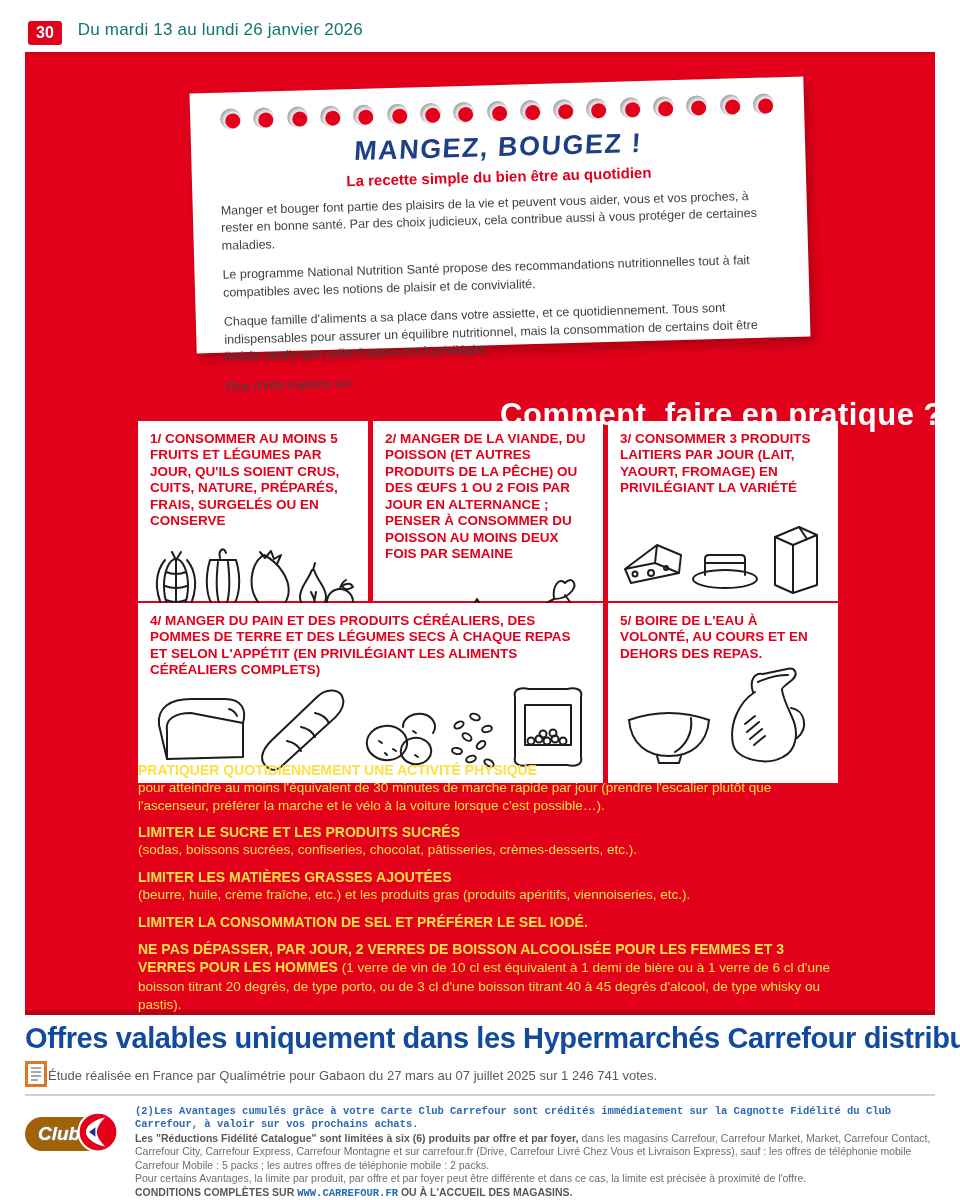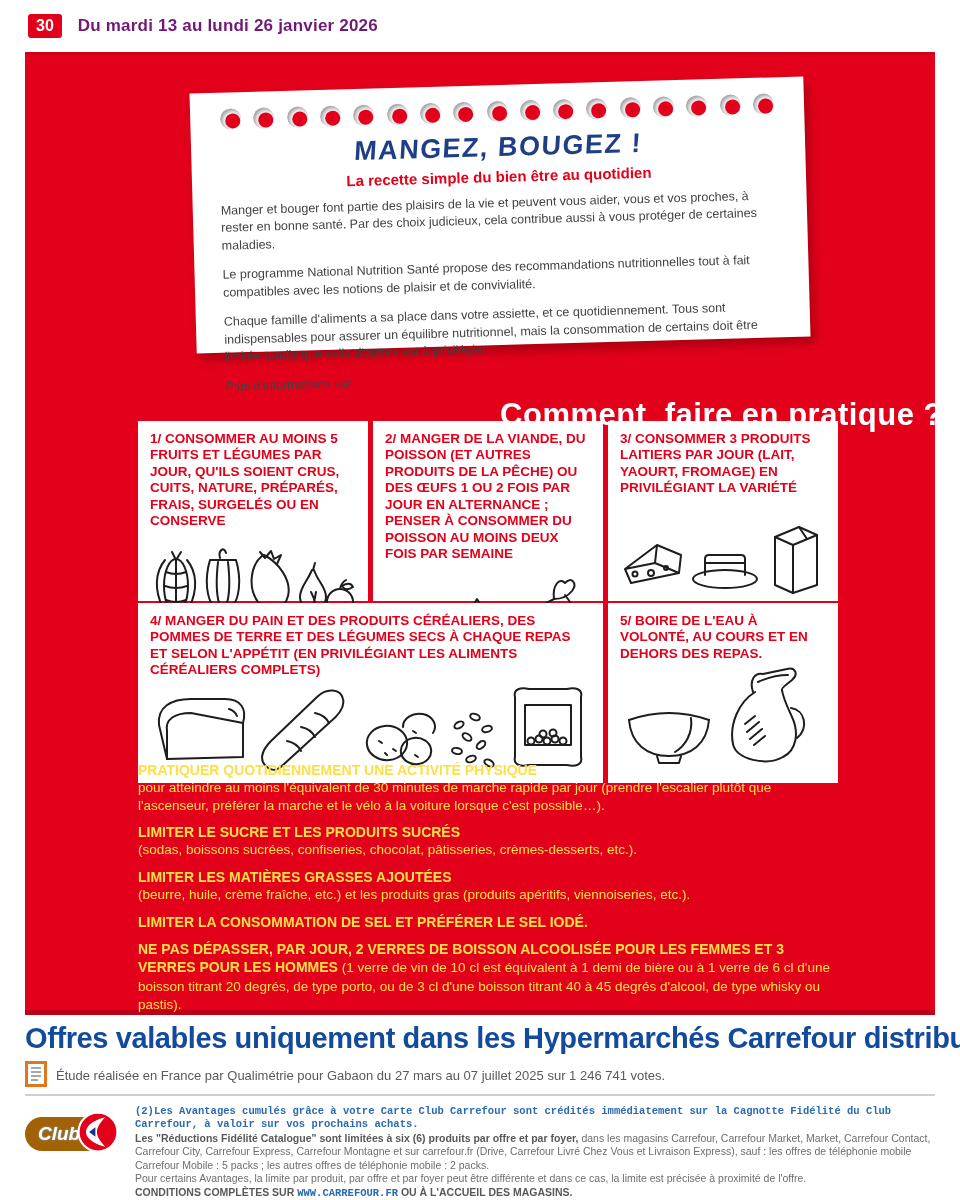--- a/index.html
+++ b/index.html
@@ -2,22 +2,22 @@
 <html><head>
 <meta charset="utf-8">
 <style>
   html,body{margin:0;padding:0;}
   body{
     width:960px;height:1200px;position:relative;background:#ffffff;
     font-family:"Liberation Sans",sans-serif;overflow:hidden;
   }
   
   .hdr{position:absolute;top:14px;left:28px;display:flex;align-items:center;gap:16px;}
-  .page-num{background:#e2001a;color:#fff;font-weight:700;font-size:16px;padding:3px 8px;border-radius:3px;}
-  .date{color:#701a75;font-size:17px;font-weight:700;letter-spacing:.2px;}
+  .page-num{background:#e2001a;color:#fff;font-weight:700;font-size:16px;padding:3px 8px;border-radius:3px;margin-top:7px;}
+  .date{color:#0f766e;font-size:17px;font-weight:400;letter-spacing:.2px;}
 
   
   .red-panel{
     position:absolute;top:52px;left:25px;width:910px;height:963px;
     background:#e2001a;border-top:3px solid #cf0117;border-bottom:5px solid #bd0015;
     box-sizing:border-box;
   }
 
   
   .note{
@@ -52,21 +52,21 @@
   
   .guidelines{position:absolute;top:706px;left:113px;width:704px;color:#fde047;}
   .g-block{margin-bottom:9px;}
   .g-head{font-weight:800;font-size:14px;line-height:1.3;}
   .g-body{font-size:13.5px;line-height:1.3;}
   .g-inline .g-head,.g-inline .g-body{display:inline;}
 
   
   .offers{position:absolute;top:1022px;left:25px;width:910px;text-align:center;
         color:#124a9e;font-size:29px;font-weight:800;letter-spacing:-.4px;white-space:nowrap;}
-  .study{position:absolute;top:1061px;left:25px;display:flex;align-items:center;gap:9px;
+  .study{position:absolute;top:1061px;left:25px;display:flex;align-items:center;gap:1px;
         color:#5a5a5a;font-size:13px;}
   .divider{position:absolute;top:1094px;left:25px;width:910px;height:2px;background:#cfcfcf;}
 
   .footer{position:absolute;top:1103px;left:25px;width:910px;display:flex;gap:14px;}
   .club-logo{position:relative;width:96px;height:48px;flex:0 0 auto;margin-top:6px;}
   .club-pill{position:absolute;left:0;top:8px;width:80px;height:34px;background:#a16207;
         border-radius:17px;color:#fff;font-weight:800;font-style:italic;font-size:19px;
         display:flex;align-items:center;padding-left:13px;box-sizing:border-box;
         text-shadow:0 0 2px #7fb3e8;}
   .club-badge{position:absolute;right:2px;top:2px;width:42px;height:42px;}

